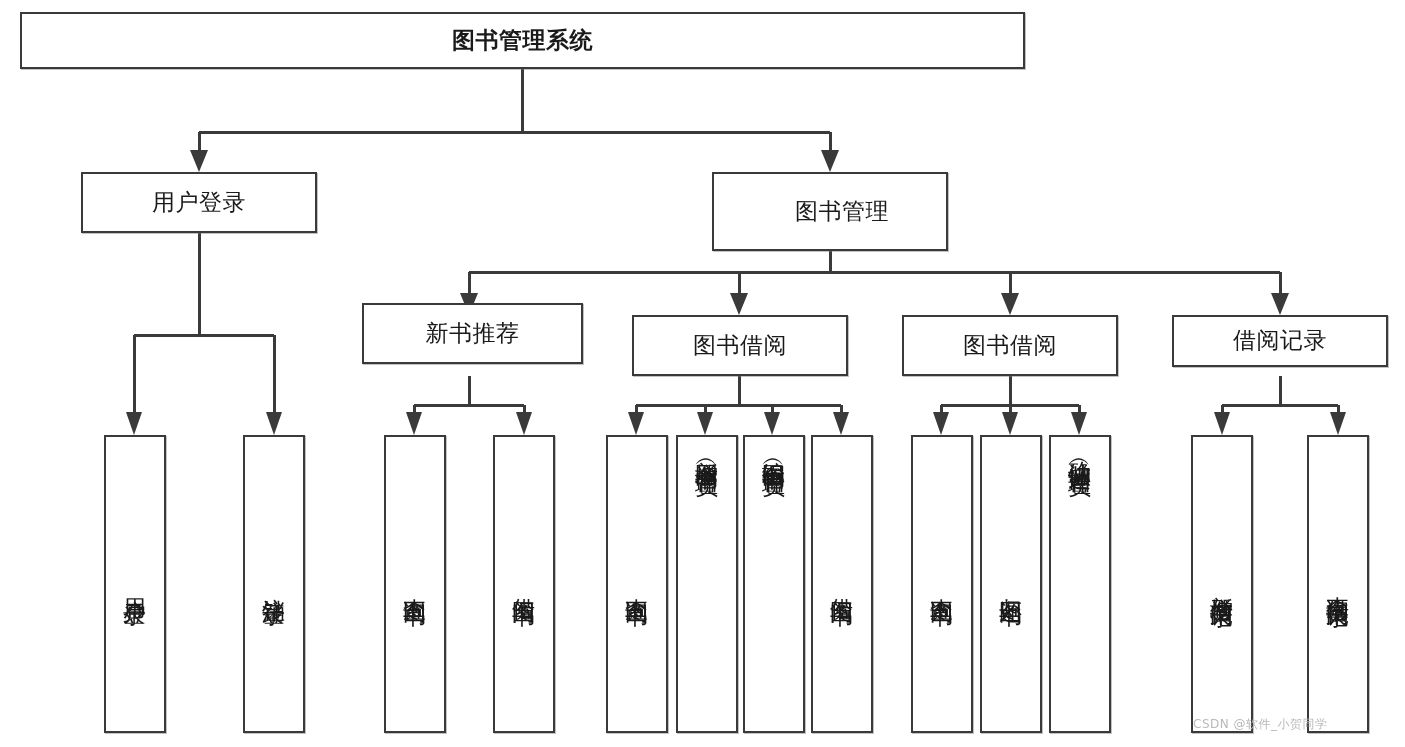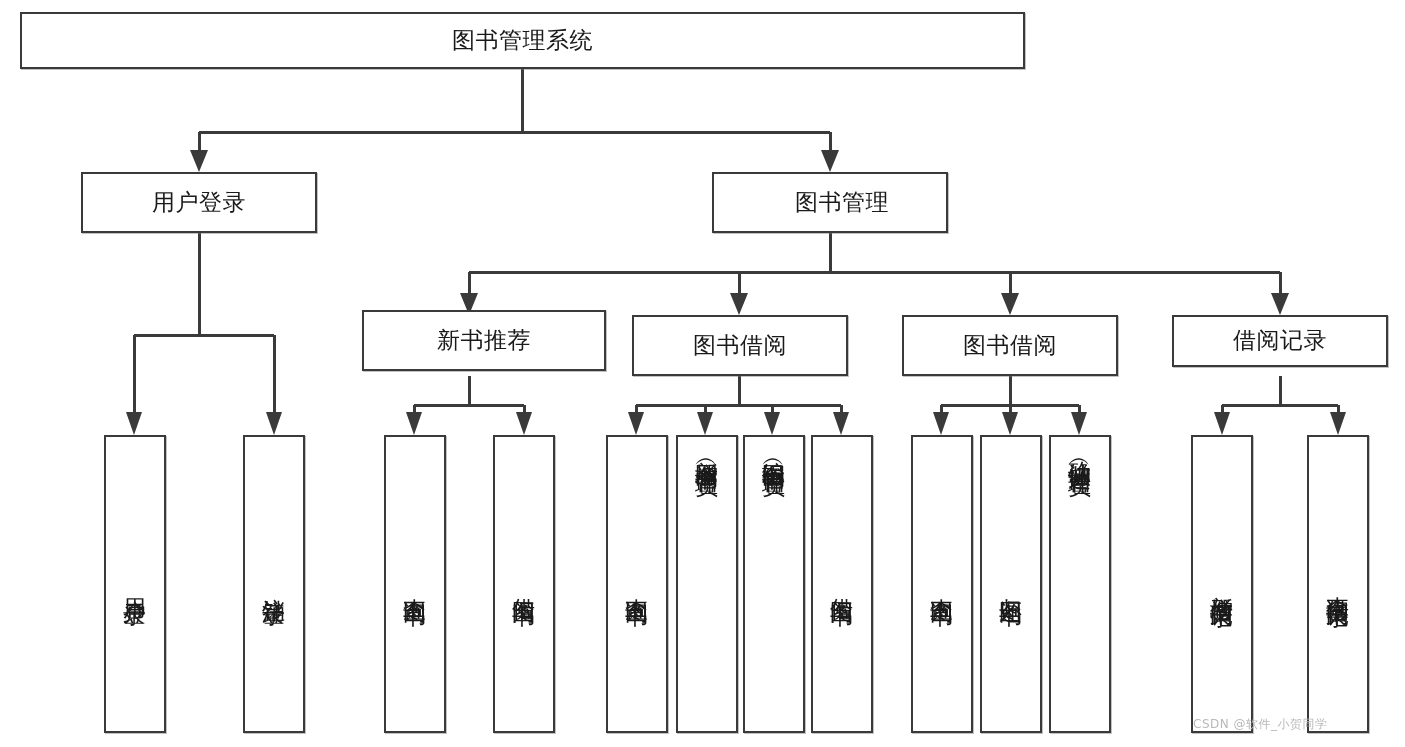--- a/index.html
+++ b/index.html
@@ -144,32 +144,32 @@
 
       <polygon points="933,412 949,412 941,435"></polygon>
       <polygon points="1002,412 1018,412 1010,435"></polygon>
       <polygon points="1071,412 1087,412 1079,435"></polygon>
 
       <polygon points="1214,412 1230,412 1222,435"></polygon>
       <polygon points="1330,412 1346,412 1338,435"></polygon>
     </g>
   </svg>
 
-  <div class="node horizontal" style="left:20px; top:12px; width:1005px; height:57px;">
+  <div class="node horizontal" style="left:20px; top:12px; width:1005px; height:57px;font-weight:bold;">
     <span class="label">图书管理系统</span>
   </div>
 
   <div class="node horizontal" style="left:81px; top:172px; width:236px; height:61px;">
     <span class="label">用户登录</span>
   </div>
-  <div class="node horizontal" style="left:712px; top:172px; width:236px; height:61px;padding-left:24px;">
+  <div class="node horizontal" style="left:712px; top:172px; width:236px; height:79px;padding-left:24px;">
     <span class="label">图书管理</span>
   </div>
 
-  <div class="node horizontal" style="left:362px; top:310px; width:244px; height:61px;">
+  <div class="node horizontal" style="left:362px; top:303px; width:221px; height:61px;">
     <span class="label">新书推荐</span>
   </div>
   <div class="node horizontal" style="left:632px; top:315px; width:216px; height:61px;">
     <span class="label">图书借阅</span>
   </div>
   <div class="node horizontal" style="left:902px; top:315px; width:216px; height:61px;">
     <span class="label">图书借阅</span>
   </div>
   <div class="node horizontal" style="left:1172px; top:315px; width:216px; height:52px;">
     <span class="label">借阅记录</span>

